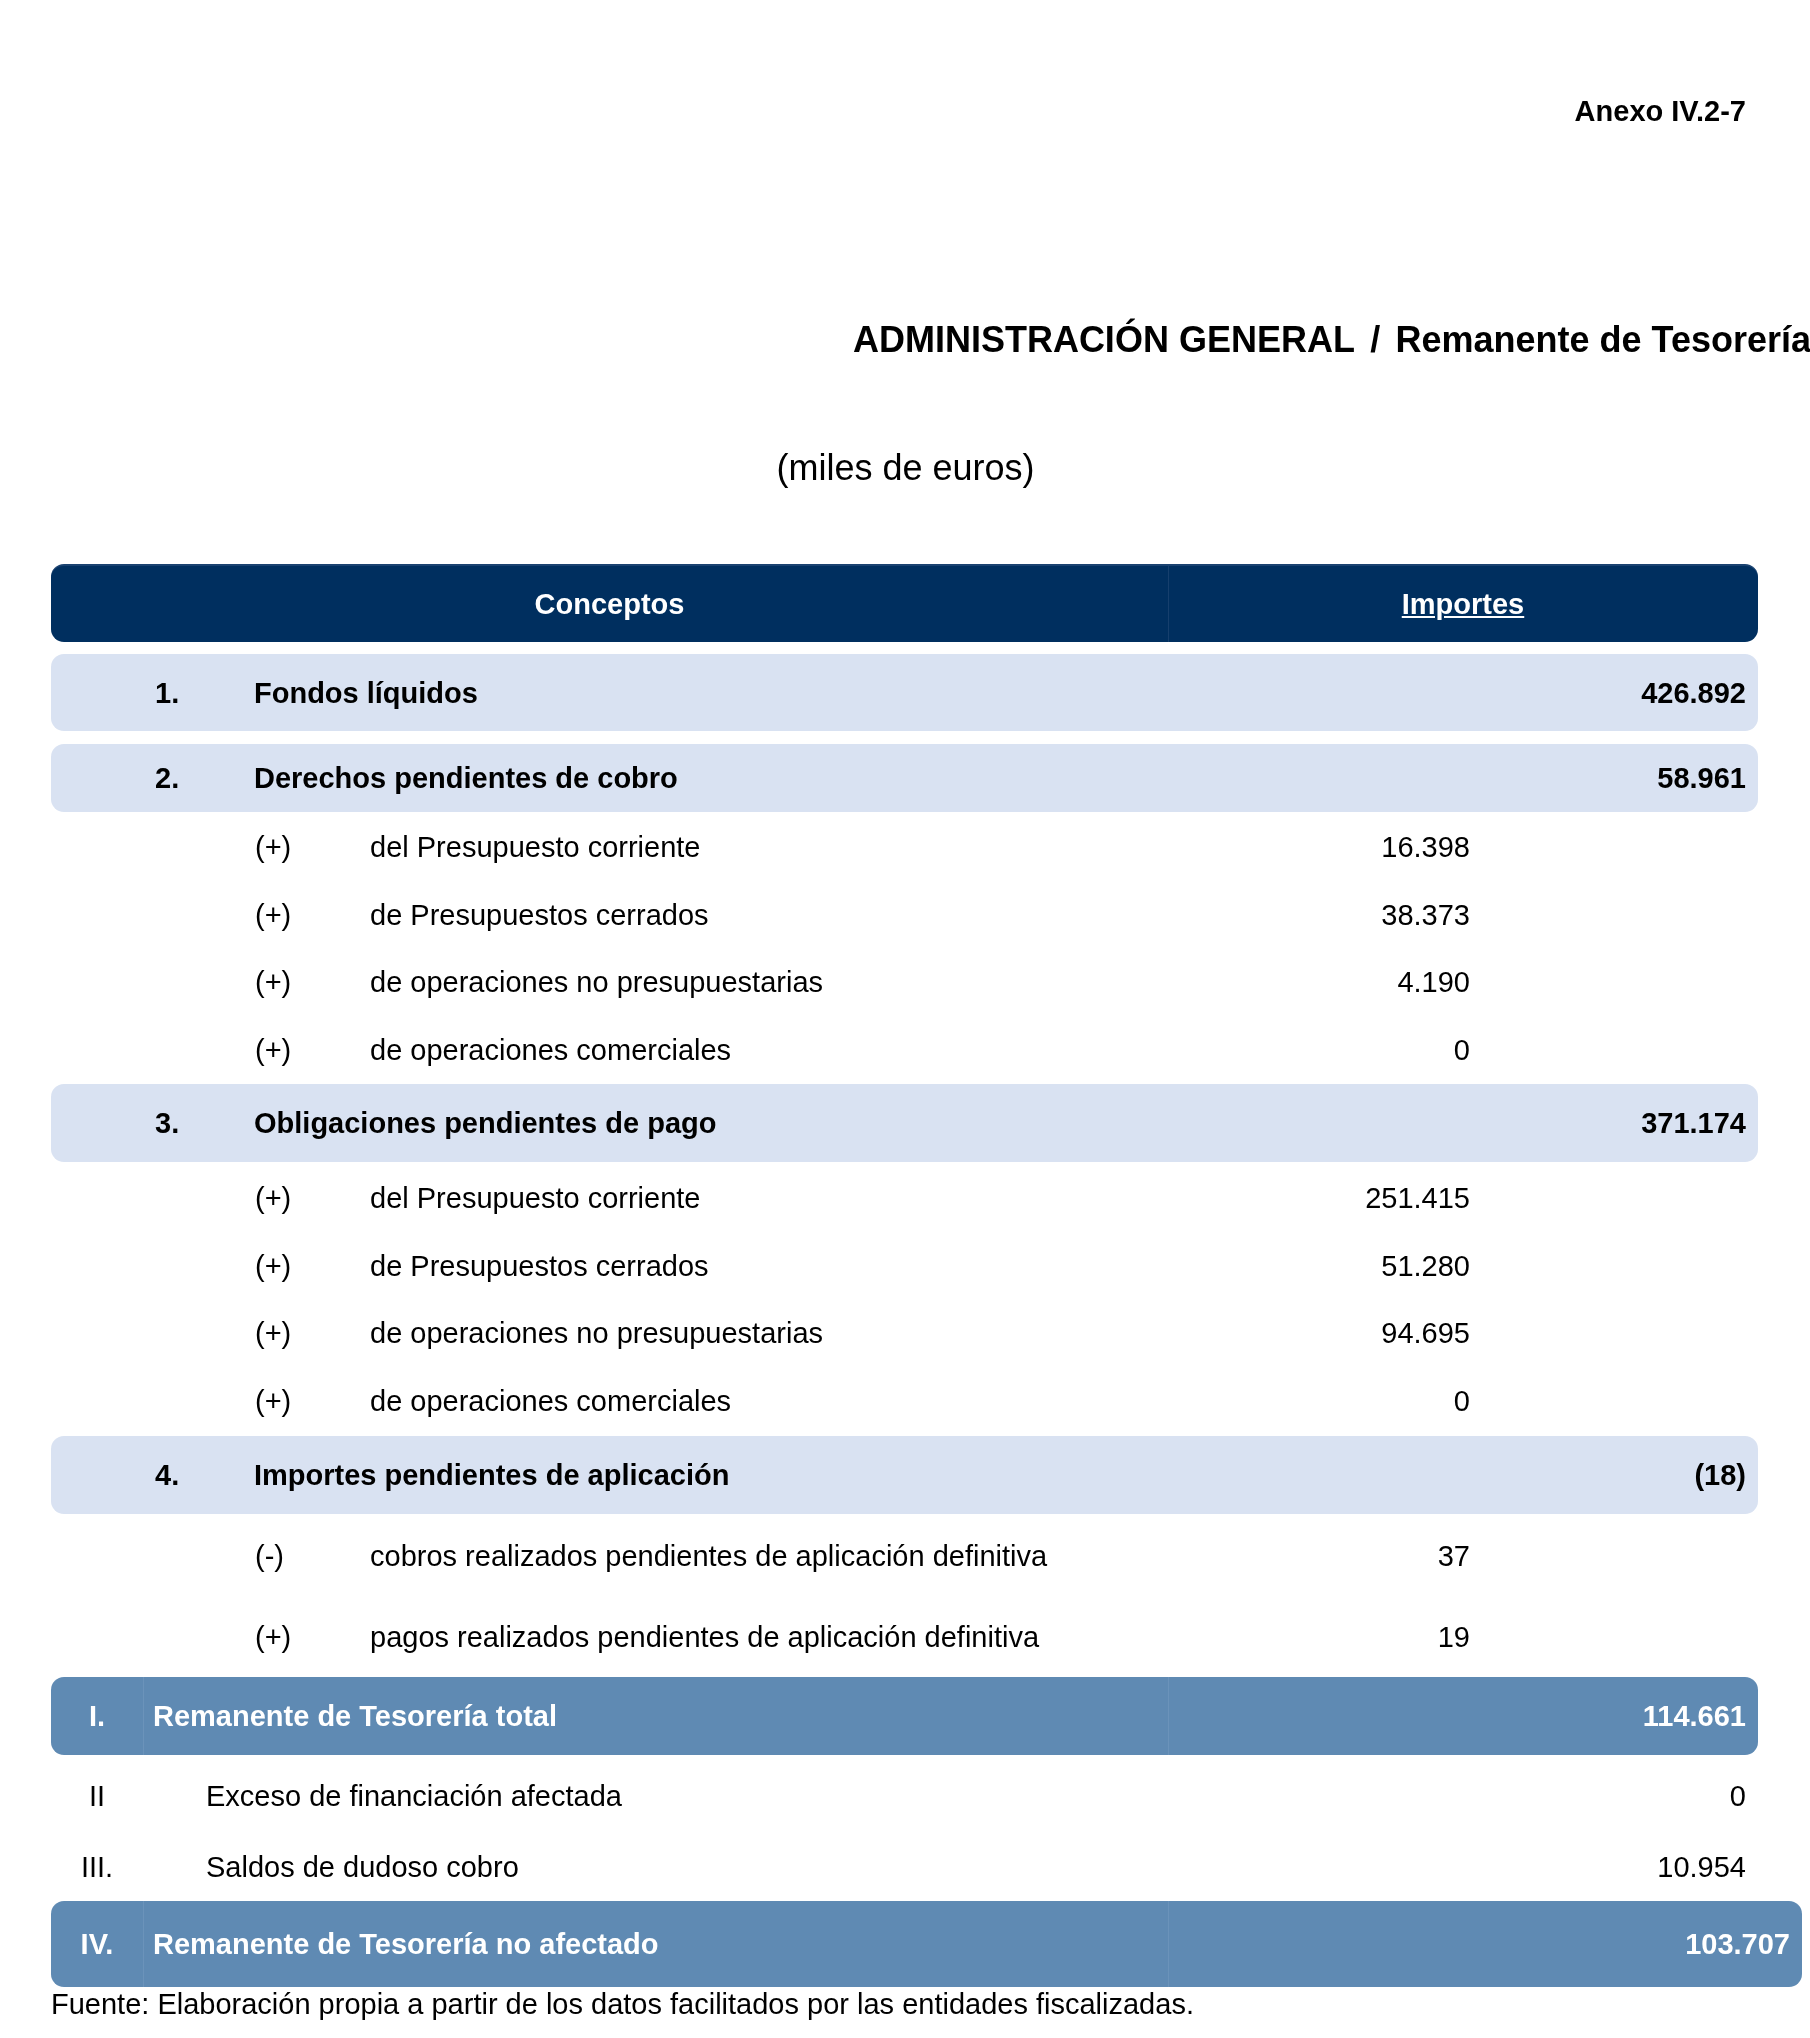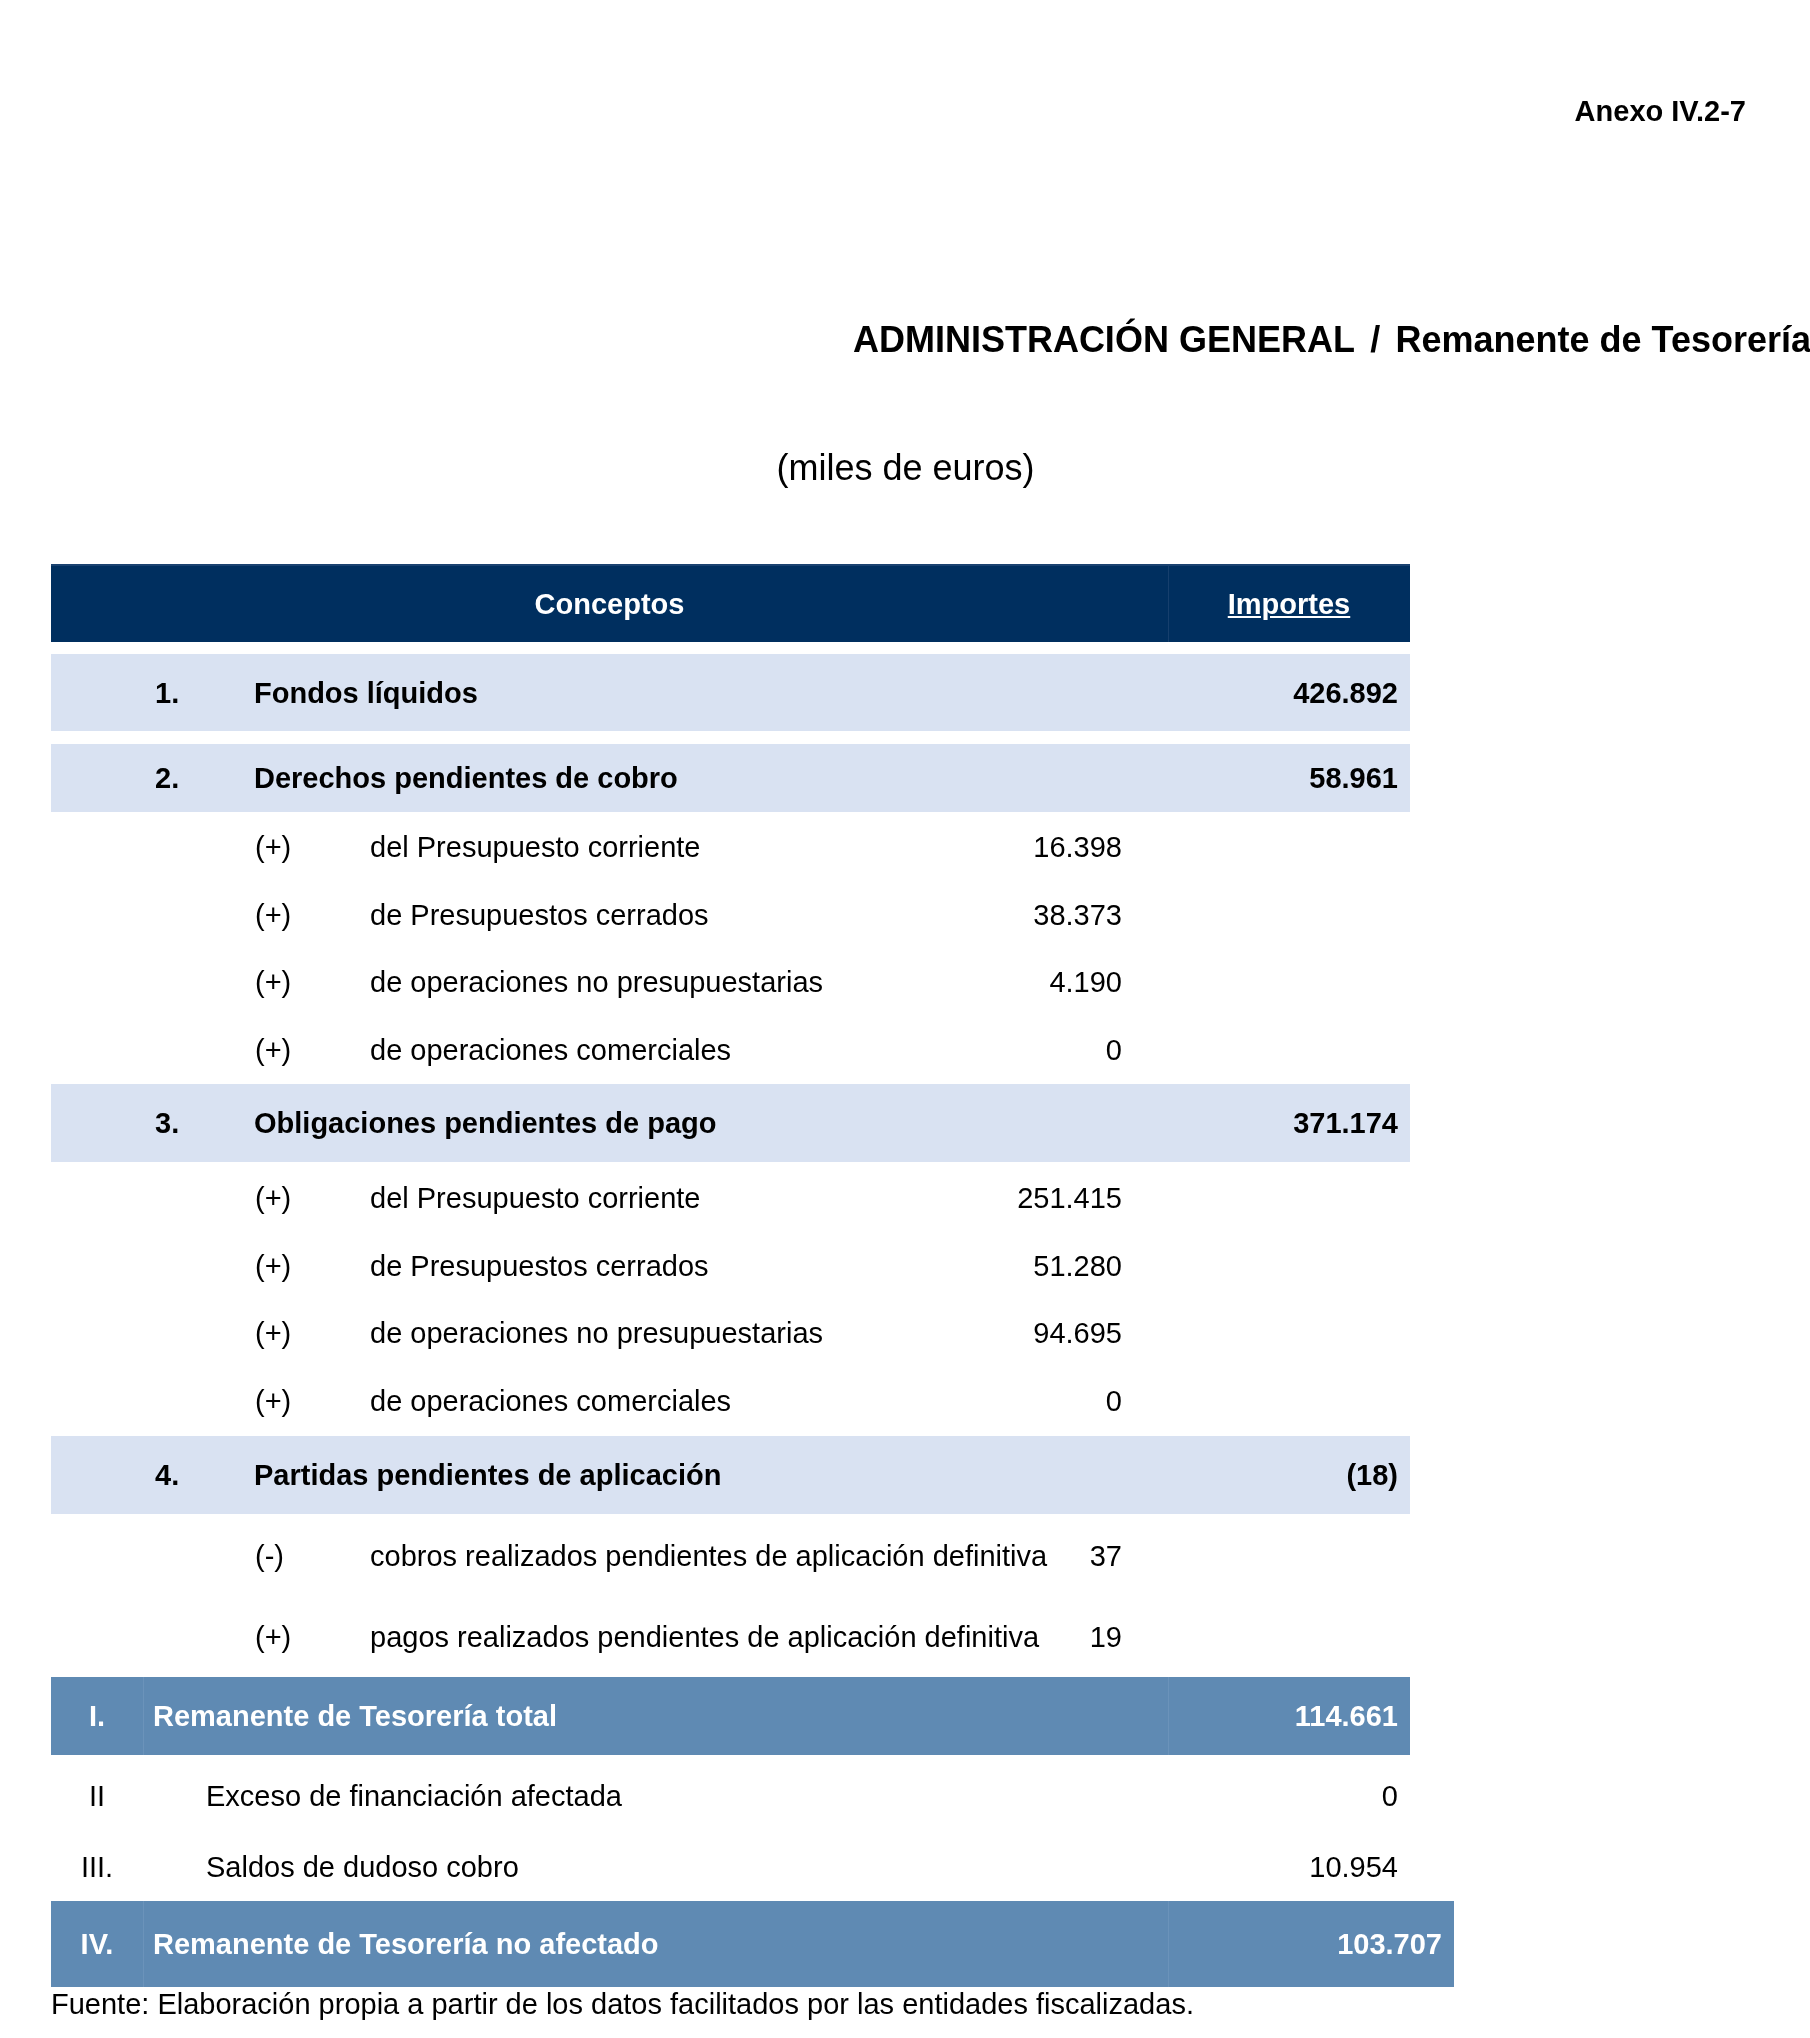--- a/index.html
+++ b/index.html
@@ -2,21 +2,21 @@
 <html style="font-size:13.6px"><head>
 <meta charset="utf-8">
 <style>
   html, body { margin:0; padding:0; background:#ffffff; }
   body { width:1811px; height:2038px; position:relative; font-family:"Liberation Sans", sans-serif; color:#000; overflow:hidden; }
   .annex { position:absolute; right:65px; top:95px; font-size:29px; font-weight:bold; }
   .title { position:absolute; left:0; width:1811px; text-align:right; top:319px; font-size:36px; font-weight:bold; }
   .title .sep { padding:0 15.3px; }
   .subtitle { position:absolute; left:0; width:1811px; text-align:center; top:447px; font-size:36px; }
   .table { position:absolute; left:51px; width:1707px; top:564px; }
-  .row { position:absolute; left:0; width:1359px; display:block; }
+  .row { position:absolute; left:0; width:1707px; display:block;border-radius:13px; }
   .hdr { background:#002f5f; color:#fff; font-weight:bold; font-size:29px; height:78px; top:0; border-top:2.6px solid #1a4270; box-sizing:border-box; }
   .hdr .c1 { position:absolute; left:0; width:1117px; height:100%; display:flex; align-items:center; justify-content:center; border-right:0.9px solid #163f6d; }
   .hdr .c2 { position:absolute; left:1117px; right:0; height:100%; display:flex; align-items:center; justify-content:center;text-decoration:underline; }
   .sec { background:#d9e2f2; font-weight:bold; font-size:29px; }
   .sec .num { position:absolute; left:104px; top:50%; transform:translateY(-50%); }
   .sec .lbl { position:absolute; left:155px; top:50%; transform:translateY(-50%);margin-left:48px; }
   .sec .val { position:absolute; right:12px; top:50%; transform:translateY(-50%); }
   .sub { font-size:29px; height:68px; }
   .sub .sign { position:absolute; left:204px; top:50%; transform:translateY(-50%); }
   .sub .lbl { position:absolute; left:319px; top:50%; transform:translateY(-50%); }
@@ -104,21 +104,21 @@
     <span class="val">94.695</span>
   </div>
   <div class="row sub" style="top:803px;">
     <span class="sign">(+)</span>
     <span class="lbl">de operaciones comerciales</span>
     <span class="val">0</span>
   </div>
 
   <div class="row sec" style="top:872px;height:78px;">
     <span class="num">4.</span>
-    <span class="lbl">Partidas pendientes de aplicación</span>
+    <span class="lbl">Importes pendientes de aplicación</span>
     <span class="val">(18)</span>
   </div>
   <div class="row sub" style="top:958px;">
     <span class="sign">(-)</span>
     <span class="lbl">cobros realizados pendientes de aplicación definitiva</span>
     <span class="val">37</span>
   </div>
   <div class="row sub" style="top:1039px;">
     <span class="sign">(+)</span>
     <span class="lbl">pagos realizados pendientes de aplicación definitiva</span>

